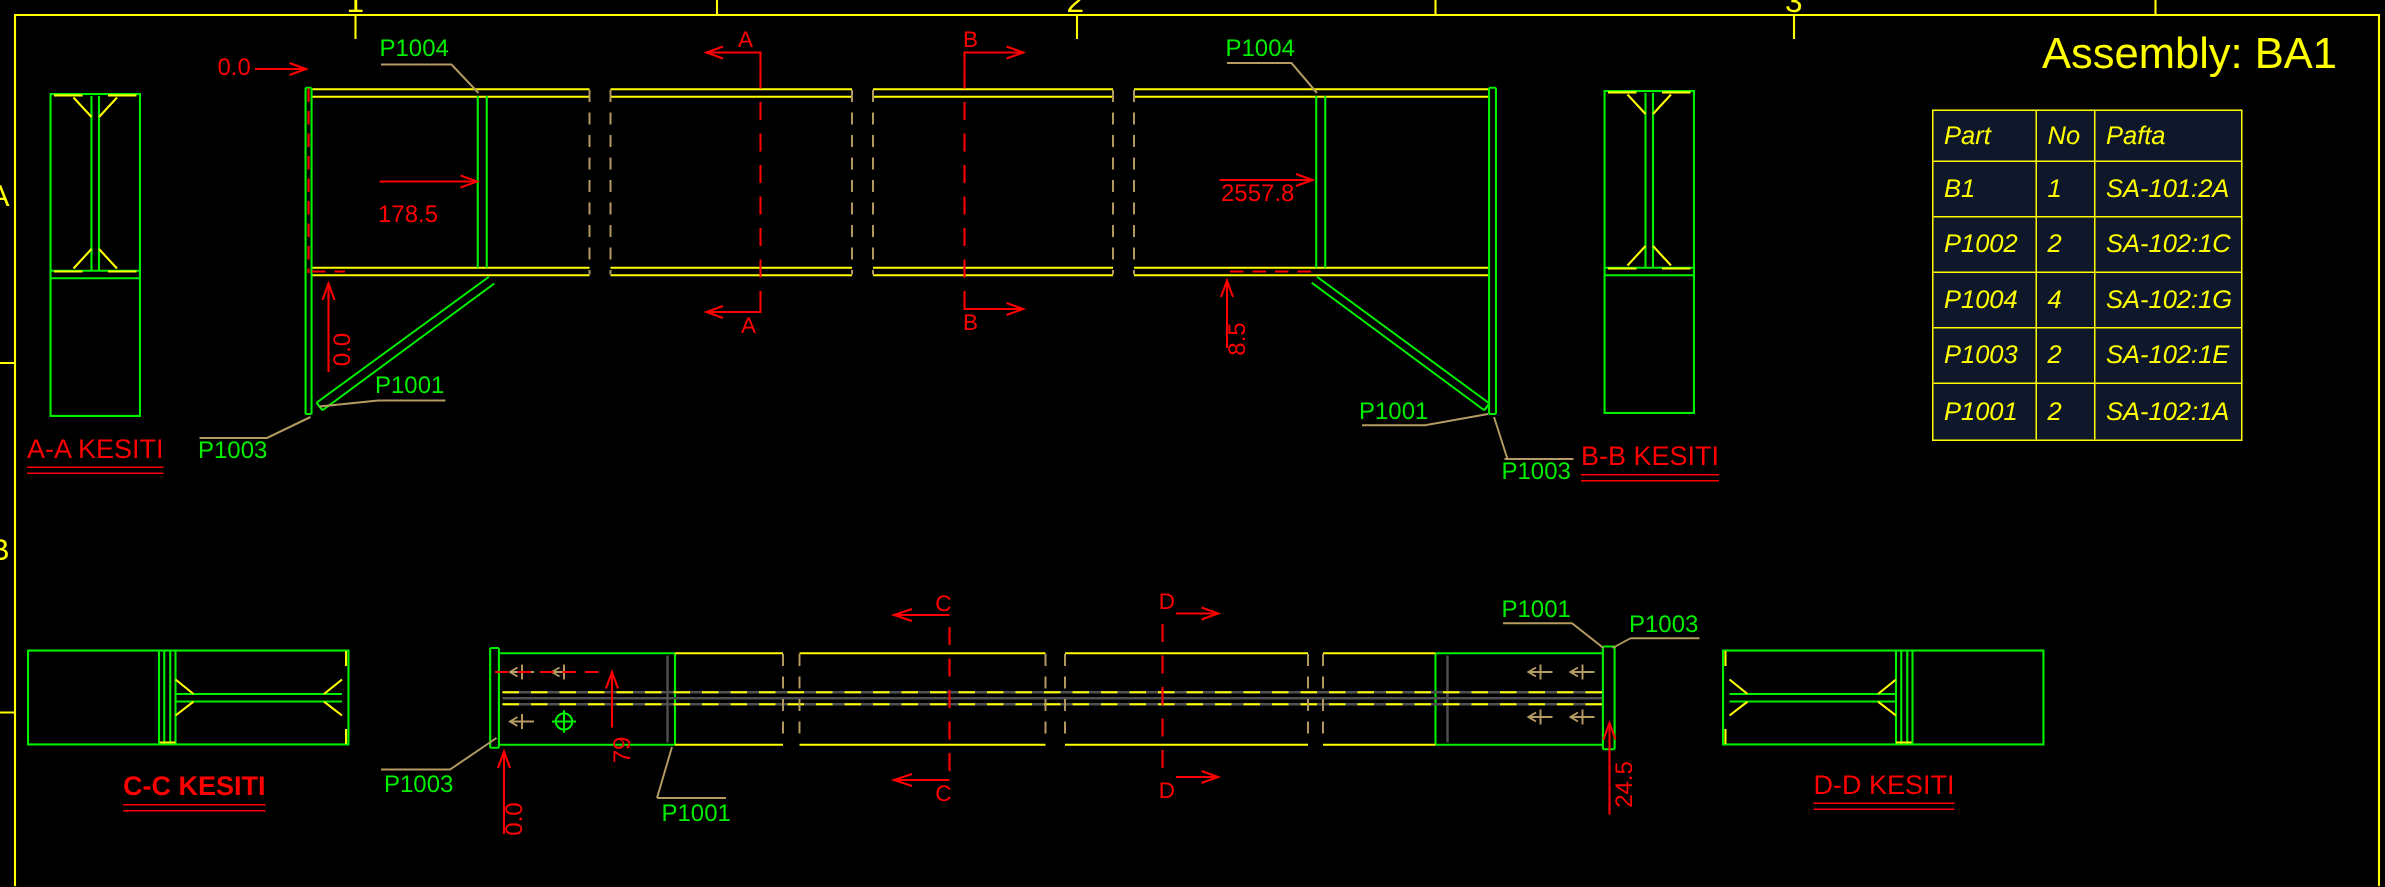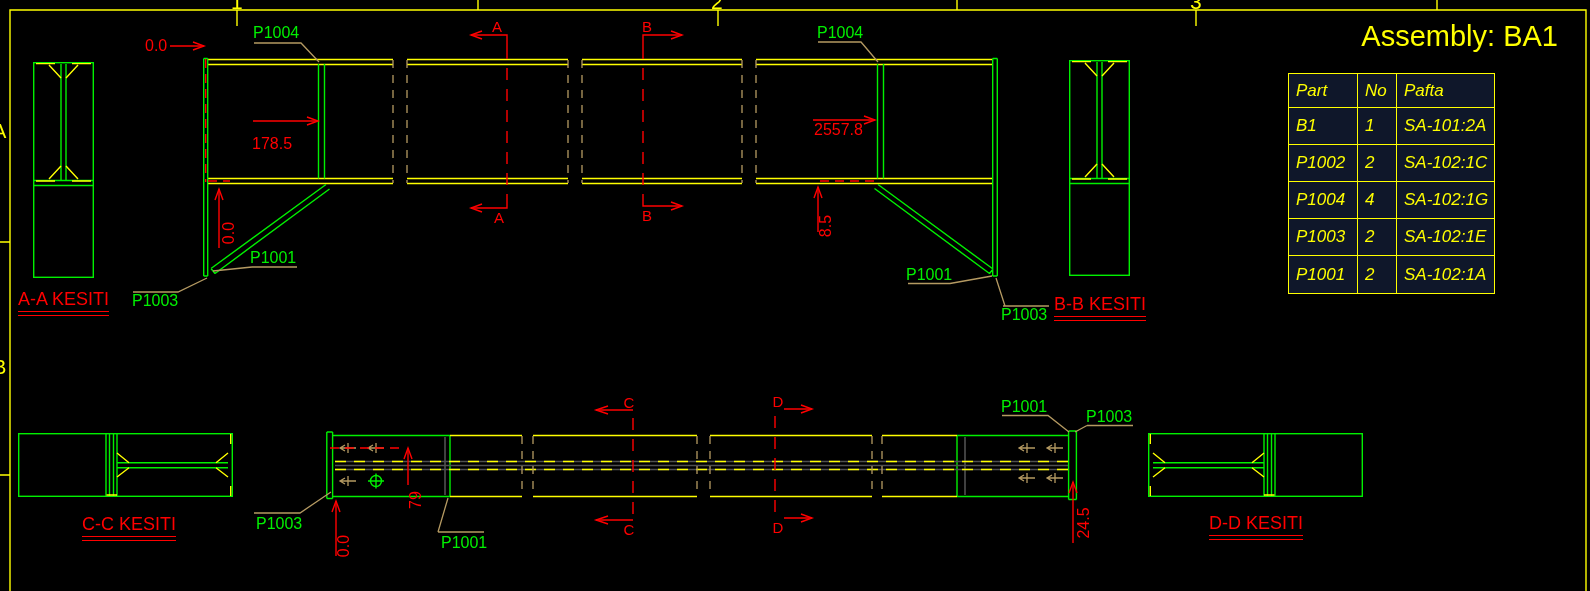--- a/index.html
+++ b/index.html
@@ -206,16 +206,16 @@
 
   <div class="t lbl" style="left:1001px;top:399px;">P1001</div>
   <div class="t lbl" style="left:1086px;top:409px;">P1003</div>
   <div class="t lbl" style="left:256px;top:516px;">P1003</div>
   <div class="t lbl" style="left:441px;top:535px;">P1001</div>
 
   <div class="t dim rot" style="left:329px;top:538px;width:30px;">0.0</div>
   <div class="t dim rot" style="left:404px;top:492px;width:24px;">79</div>
   <div class="t dim rot" style="left:1065px;top:515px;width:38px;">24.5</div>
 
-  <div class="t cap" style="left:82px;top:515px;"><span>C-C KESITI</span></div>
+  <div class="t cap" style="left:82px;top:515px;font-weight:bold;"><span>C-C KESITI</span></div>
   <div class="t cap" style="left:1209px;top:514px;"><span>D-D KESITI</span></div>
 
 </div>
 
 </body></html>

